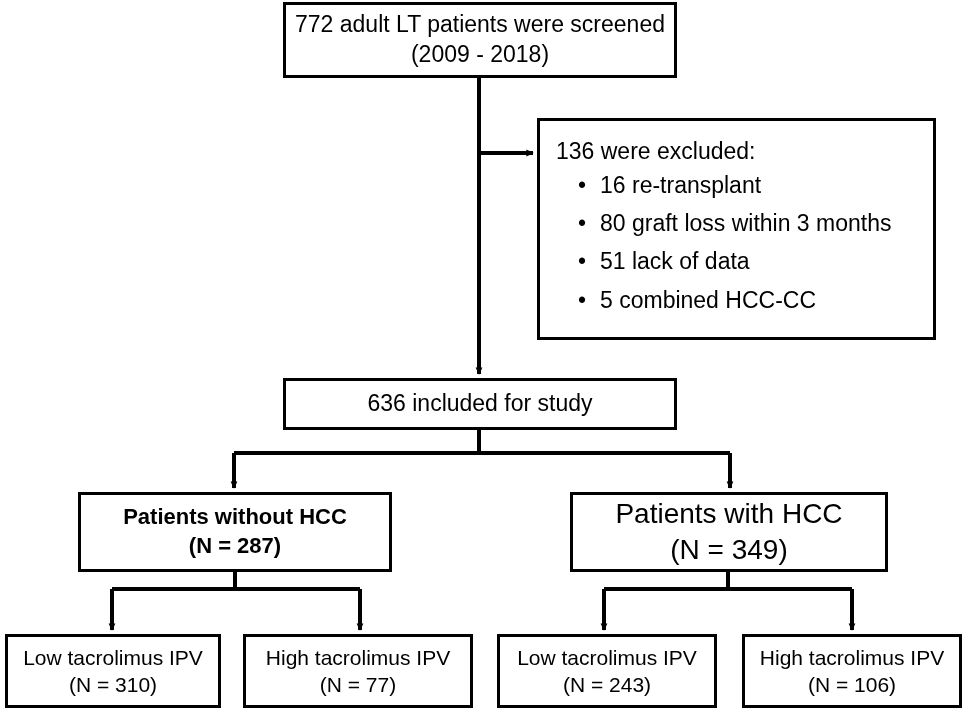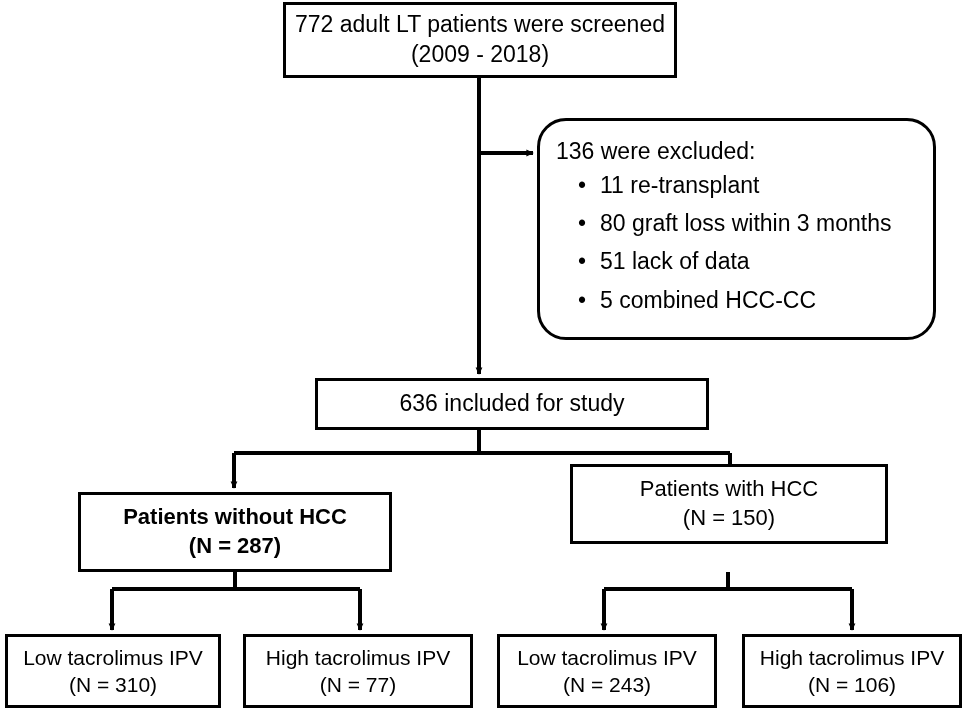--- a/index.html
+++ b/index.html
@@ -31,24 +31,24 @@
   }
   .node .line {
     display: block;
     line-height: 1.30;
     white-space: nowrap;
   }
   
   #node-screened   { left: 283px; top: 2px;   width: 394px; height: 76px;  font-size: 23px; }
   #node-excluded   { left: 537px; top: 118px; width: 399px; height: 222px;
                      align-items: flex-start; justify-content: flex-start;
-                     text-align: left; padding: 16px 14px 10px 14px; font-size: 23px; border-radius: 29px; }
-  #node-included   { left: 283px; top: 378px; width: 394px; height: 52px;  font-size: 23px; margin-left: 32px; }
+                     text-align: left; padding: 16px 14px 10px 14px; font-size: 23px; }
+  #node-included   { left: 283px; top: 378px; width: 394px; height: 52px;  font-size: 23px; }
   #node-no-hcc     { left: 78px;  top: 492px; width: 314px; height: 80px;  font-size: 22px; font-weight: bold; }
-  #node-hcc        { left: 570px; top: 464px; width: 318px; height: 80px;  font-size: 22px; }
+  #node-hcc        { left: 570px; top: 492px; width: 318px; height: 80px;  font-size: 28px; }
   #node-leaf-1     { left: 5px;   top: 634px; width: 216px; height: 74px;  font-size: 21px; }
   #node-leaf-2     { left: 243px; top: 634px; width: 230px; height: 74px;  font-size: 21px; }
   #node-leaf-3     { left: 497px; top: 634px; width: 220px; height: 74px;  font-size: 21px; }
   #node-leaf-4     { left: 742px; top: 634px; width: 220px; height: 74px;  font-size: 21px; }
 
   
   #excluded-heading { display: block; margin: 0 0 6px 2px; white-space: nowrap; }
   #excluded-list {
     list-style: none;
     margin: 0;
@@ -114,21 +114,21 @@
   <div class="node" id="node-screened">
     <span class="line">772 adult LT patients were screened</span>
     <span class="line">(2009 - 2018)</span>
   </div>
 
   <div class="node" id="node-excluded">
     <span class="line" id="excluded-heading">136 were excluded:</span>
     <ul id="excluded-list">
       <li>
         <span class="bullet">•</span>
-        <span>11 re-transplant</span>
+        <span>16 re-transplant</span>
       </li>
       <li>
         <span class="bullet">•</span>
         <span>80 graft loss within 3 months</span>
       </li>
       <li>
         <span class="bullet">•</span>
         <span>51 lack of data</span>
       </li>
       <li>
@@ -142,21 +142,21 @@
     <span class="line">636 included for study</span>
   </div>
 
   <div class="node" id="node-no-hcc">
     <span class="line">Patients without HCC</span>
     <span class="line">(N = 287)</span>
   </div>
 
   <div class="node" id="node-hcc">
     <span class="line">Patients with HCC</span>
-    <span class="line">(N = 150)</span>
+    <span class="line">(N = 349)</span>
   </div>
 
   <div class="node" id="node-leaf-1">
     <span class="line">Low tacrolimus IPV</span>
     <span class="line">(N = 310)</span>
   </div>
 
   <div class="node" id="node-leaf-2">
     <span class="line">High tacrolimus IPV</span>
     <span class="line">(N = 77)</span>

